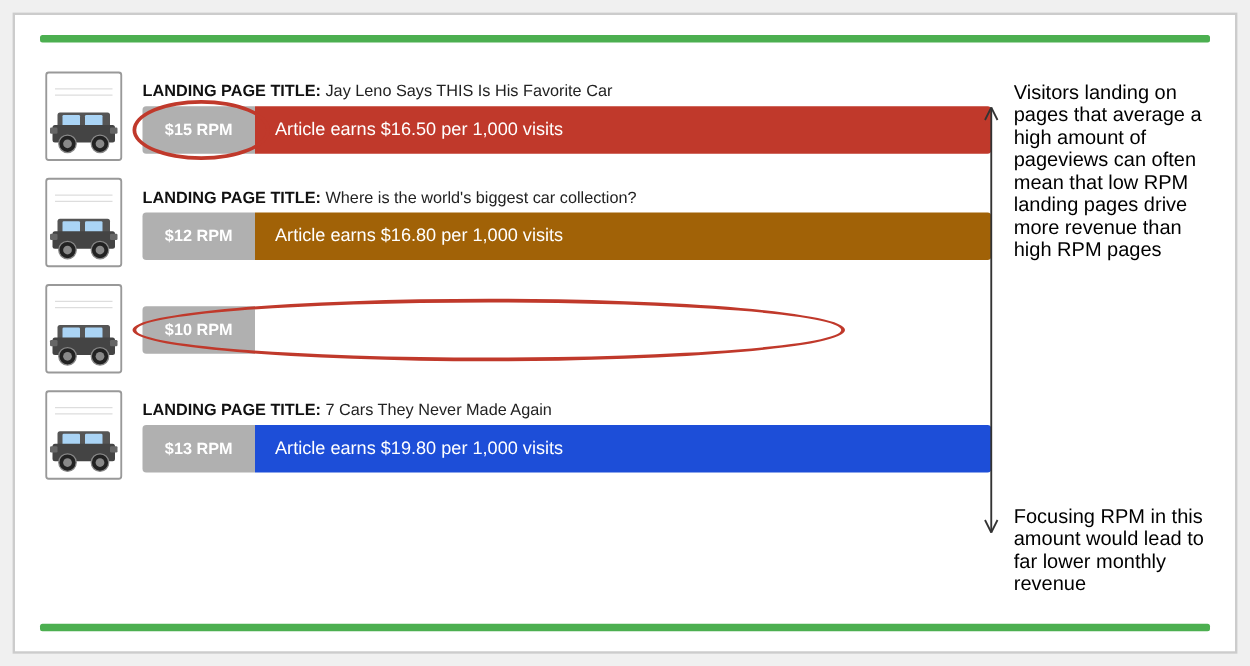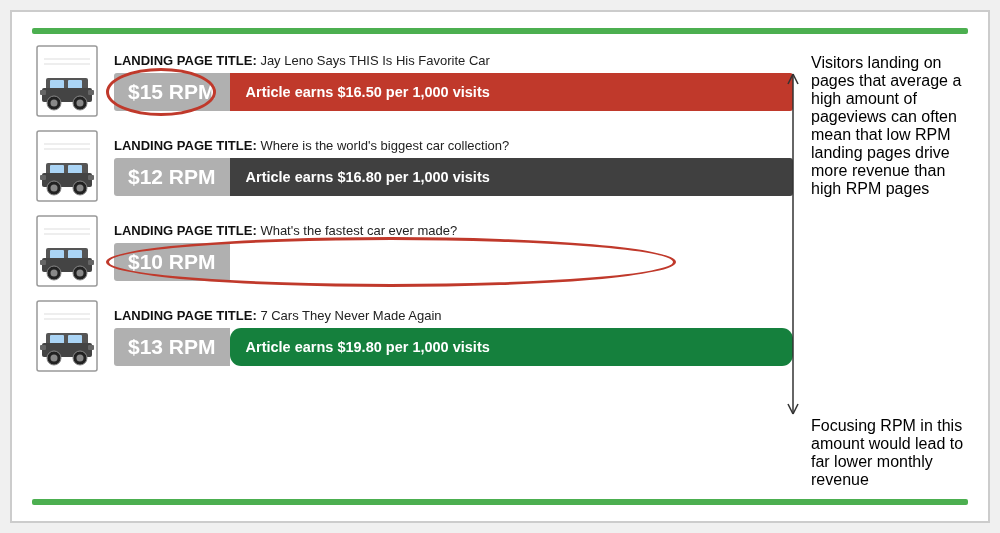--- a/index.html
+++ b/index.html
@@ -14,21 +14,21 @@
       justify-content: center;
     }
     .slide {
       background: #fff;
       width: 980px;
       height: 513px;
       border: 2px solid #ccc;
       padding: 16px 20px 16px 20px;
       display: flex;
       flex-direction: column;
-      gap: 0;
+      gap: 12px;
       position: relative;
     }
     .top-bar {
       height: 6px;
       background: #4caf50;
       width: 100%;
       margin-bottom: 10px;
       border-radius: 2px;
     }
     .bottom-bar {
@@ -103,46 +103,46 @@
       display: flex;
       align-items: center;
       gap: 0;
       height: 38px;
       position: relative;
     }
     .rpm-badge {
       background: #b0b0b0;
       color: #fff;
       font-weight: bold;
-      font-size: 21px;
+      font-size: 13px;
       padding: 0 14px;
       height: 100%;
       display: flex;
       align-items: center;
       justify-content: center;
       min-width: 90px;
       border-radius: 3px 0 0 3px;
       position: relative;
       z-index: 1;
     }
     .earnings-bar {
       flex: 1;
       height: 100%;
       display: flex;
       align-items: center;
       padding-left: 16px;
       color: #fff;
       font-size: 14.5px;
-      font-weight: bold;
+      font-weight: normal;
       border-radius: 0 3px 3px 0;
     }
     .bar-red { background: #c0392b; }
-    .bar-blue { background: #404040; }
+    .bar-blue { background: #a16207; }
     .bar-green { background: #5a8a3c; }
-    .bar-blue2 { background: #15803d; border-radius: 11px; }
+    .bar-blue2 { background: #1d4ed8; }
     
     .card-bar-wrapper {
       position: relative;
     }
     .oval1 {
       position: absolute;
       top: -5px;
       left: -8px;
       width: 110px;
       height: 48px;
@@ -260,21 +260,20 @@
       <circle cx="22" cy="59" r="7" fill="#222" stroke="#888" stroke-width="1"></circle>
       <circle cx="22" cy="59" r="3.5" fill="#888"></circle>
       <circle cx="48" cy="59" r="7" fill="#222" stroke="#888" stroke-width="1"></circle>
       <circle cx="48" cy="59" r="3.5" fill="#888"></circle>
 
       <rect x="8" y="46" width="6" height="5" rx="1" fill="#666"></rect>
       <rect x="56" y="46" width="6" height="5" rx="1" fill="#666"></rect>
     </svg>
   </div>
           <div class="card-right">
-            <div class="card-title"><span class="label">LANDING PAGE TITLE:</span><span class="value"> What's the fastest car ever made?</span></div>
             <div class="card-bar-wrapper" style="position: relative; text-align: center;">
               <div class="card-bar">
                 <div class="rpm-badge">$10 RPM</div>
               </div>
               <div class="oval3"></div>
             </div>
           </div>
         </div>
         <div class="card">
           <div class="page-icon">

